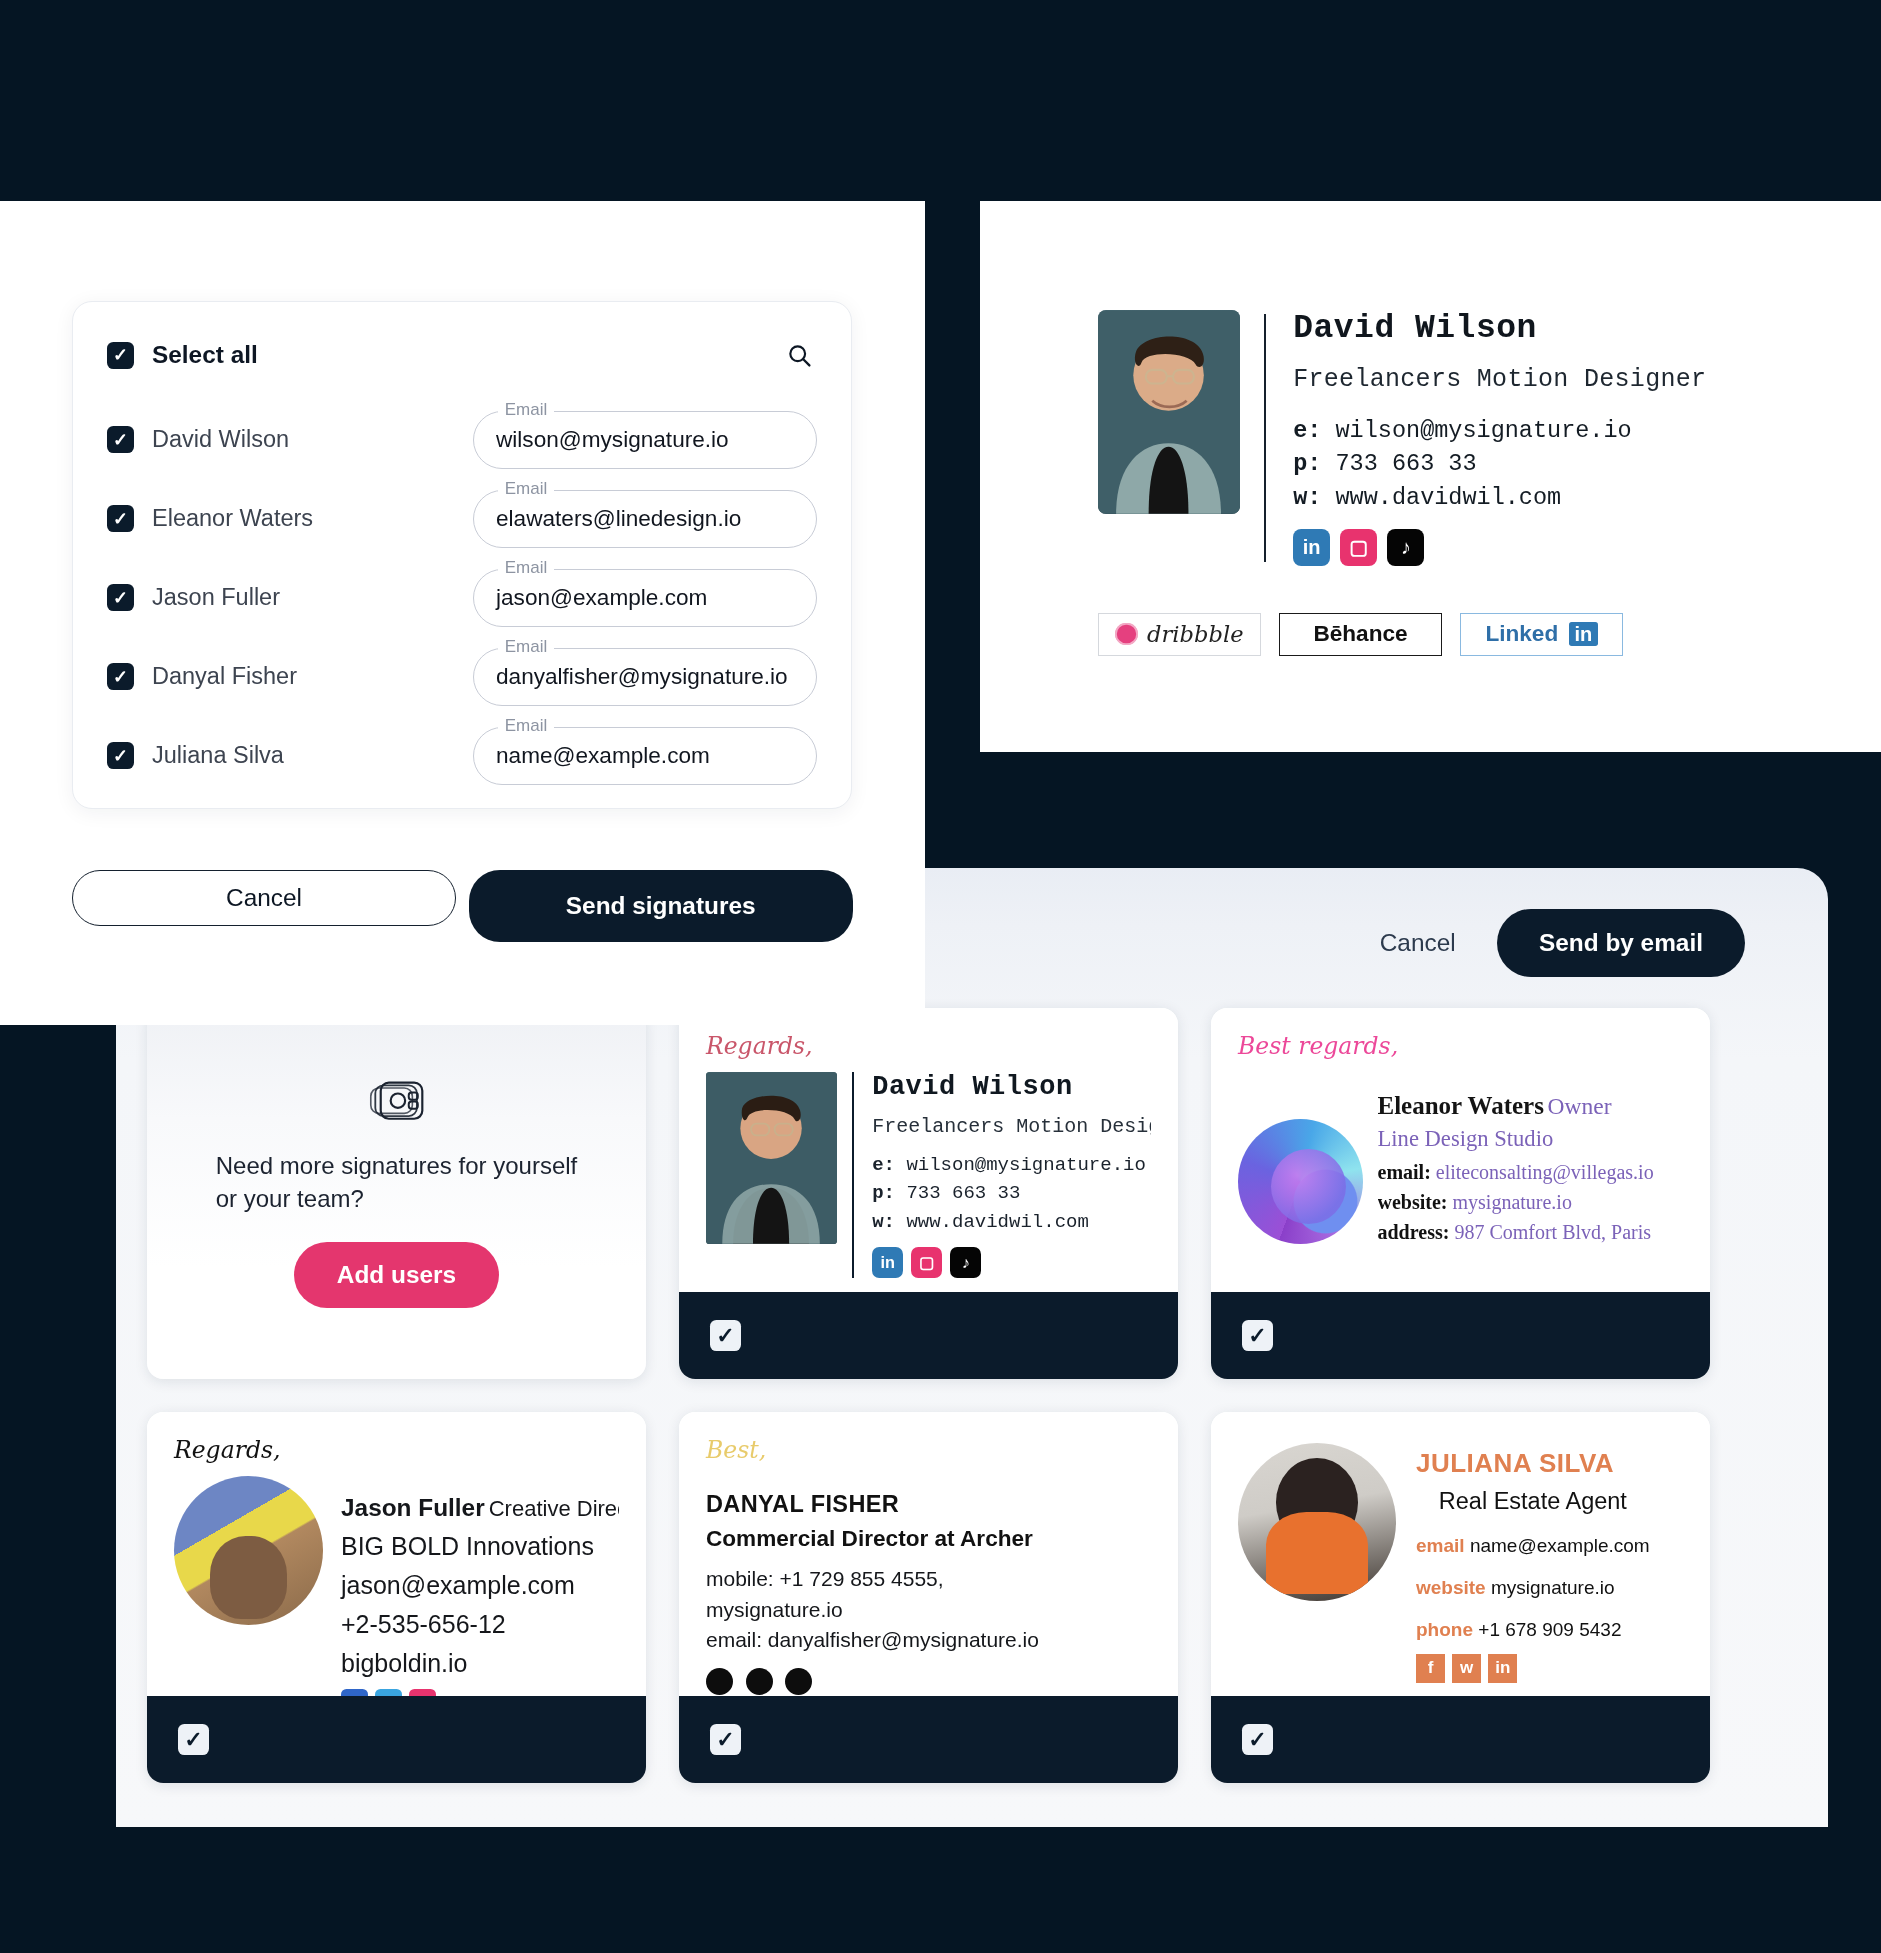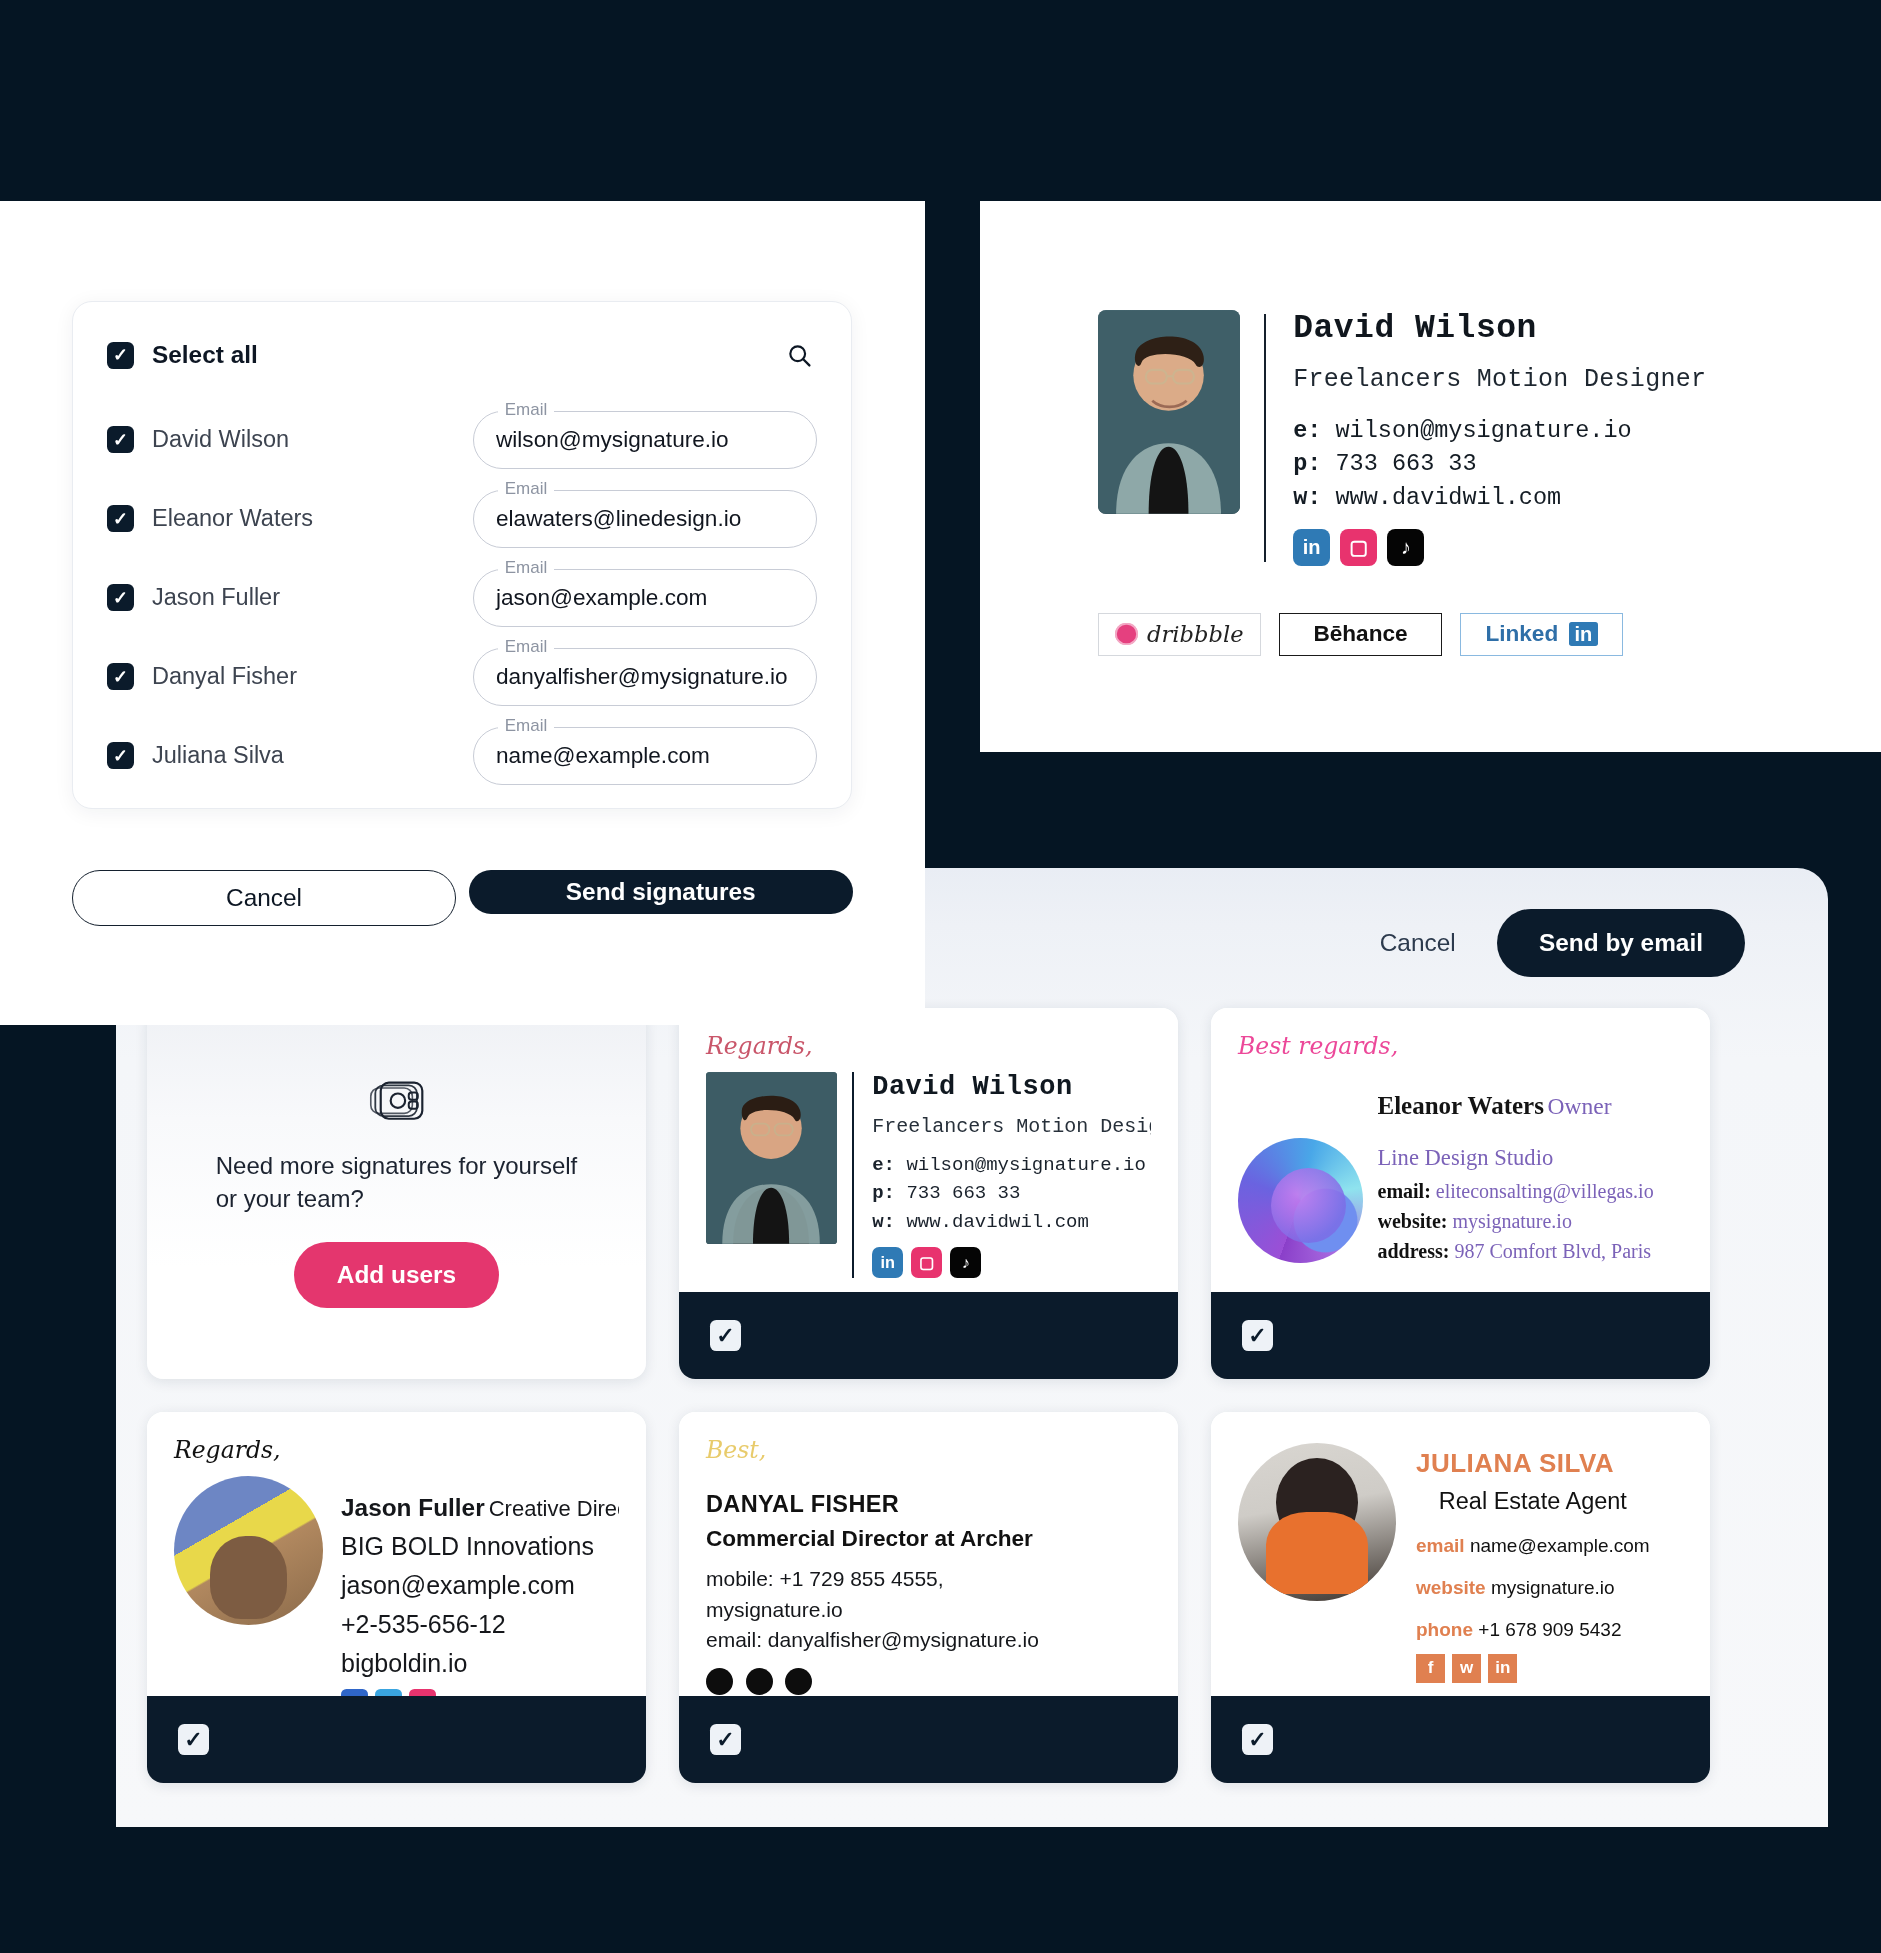--- a/index.html
+++ b/index.html
@@ -98,21 +98,21 @@
       conic-gradient(from 200deg, #9b4fd6, #6a63e0 25%, #49a7e8 48%, #8fe3ee 66%, #a86ae0 85%, #8a3fc9);
     position: relative; overflow: hidden;
   }
   .ew-logo::after{
     content:""; position:absolute; left:26%; top:24%; width:60%; height:60%;
     border-radius:50%; background: radial-gradient(circle at 35% 35%, #cf7ef0, #7c6de6 70%);
     opacity:.85;
   }
   .ew-name { font-size: 25px; font-weight: 700; color: #141414; }
   .ew-role { font-size: 23.5px; font-weight: 400; color: #7b62b8; }
-  .ew-company { font-size: 22.6px; color: #7b62b8; margin-top: 25px; }
+  .ew-company { font-size: 22.6px; color: #7b62b8; margin-top: 6px; }
   .ew-line { font-size: 20px; margin-top: 7.2px; white-space: nowrap; }
   .ew-k { font-weight: 700; color: #111; }
   .ew-v { color: #7b62b8; }
 
   
   .jf-row { display: flex; gap: 18px; margin-top: 12.7px; align-items: flex-start; }
   .jf-photo {
     width: 149px; height: 149px; border-radius: 50%; flex: none; overflow: hidden;
     background: linear-gradient(150deg,#6d86c4 0%,#6d86c4 34%,#e8d84a 34%,#e8d84a 52%,#b1885f 53%,#8a6a4a 100%);
     position: relative;
@@ -229,21 +229,21 @@
 
   .modal-actions {
     position: absolute; left: 72px; top: 669px; display: flex; gap: 12.7px;
   }
   .btn-cancel {
     width: 384px; height: 56px; border-radius: 31px; border: 1.8px solid #14202e;
     background: #fff; color: #0d1724; font-size: 24.4px; font-weight: 500;
     cursor: pointer; font-family: inherit;
   }
   .btn-send {
-    width: 384px; height: 44px; border-radius: 31px; border: none;
+    width: 384px; height: 72px; border-radius: 31px; border: none;
     background: #0b1b2b; color: #fff; font-size: 24.4px; font-weight: 700;
     cursor: pointer; font-family: inherit;
   }
 
   .truncate { overflow: hidden; white-space: nowrap; }
 </style>
 </head>
 <body>
 
 <div id="stage">

